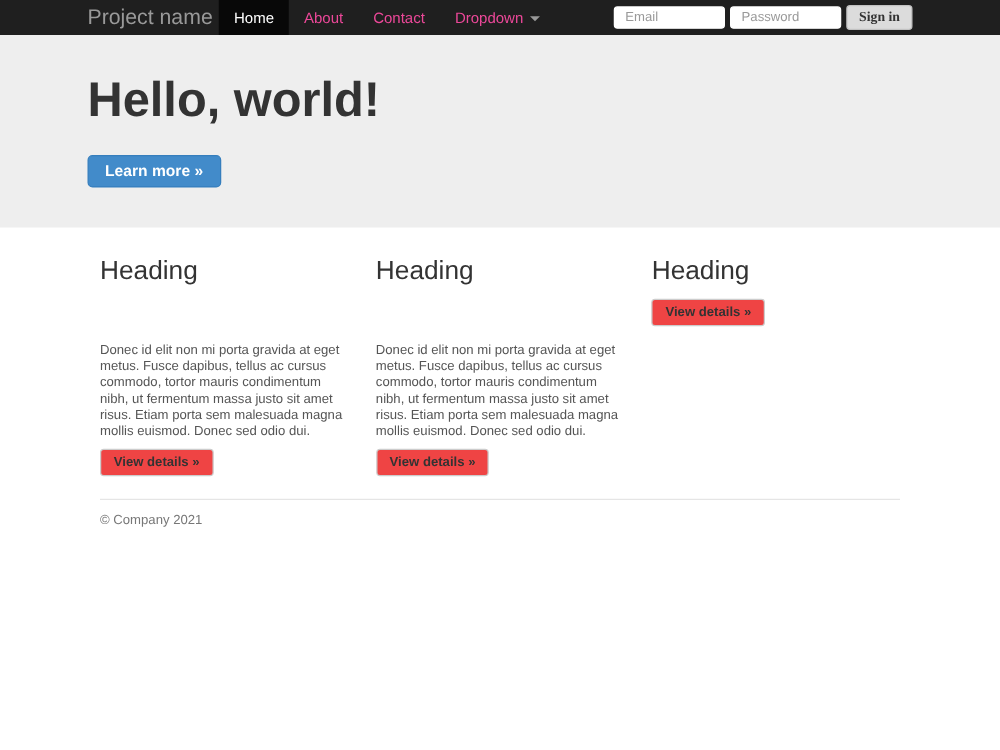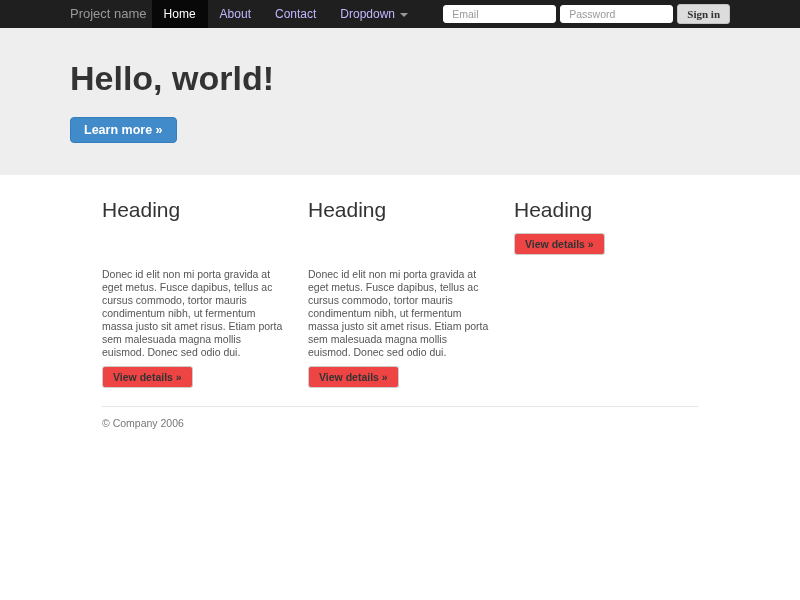--- a/index.html
+++ b/index.html
@@ -14,33 +14,33 @@
   
   .navbar {
     height: 28px;
     background: #1f1f1f;
     display: flex;
     align-items: stretch;
     padding: 0 70px 0 0;
   }
   .brand {
     color: #999;
-    font-size: 13px;
+    font-size: 17px;
     line-height: 28px;
     padding: 0 5px 0 70px;
     text-decoration: none;
     cursor: pointer;
   }
   .nav-menu {
     display: flex;
     list-style: none;
     align-items: center;
   }
   .nav-menu li {
-    color: #c4b5fd;
+    color: #ec4899;
     font-size: 12px;
     line-height: 28px;
     padding: 0 12px;
     cursor: pointer;
     white-space: nowrap;
   }
   .nav-menu li.active {
     background: #080808;
     color: #fff;
   }
@@ -53,21 +53,21 @@
     margin-left: 5px;
     vertical-align: middle;
   }
   .nav-form {
     margin-left: auto;
     display: flex;
     align-items: center;
     gap: 4px;
   }
   .nav-form input {
-    width: 113px;
+    width: 89px;
     height: 18px;
     border: 1px solid #fff;
     border-radius: 3px;
     font-family: "Liberation Sans", sans-serif;
     font-size: 10.5px;
     padding: 0 8px;
     outline: none;
     color: #333;
   }
   .nav-form input::placeholder { color: #999; }
@@ -83,47 +83,48 @@
     padding: 0 9px;
     cursor: pointer;
   }
 
   
   .hero {
     background: #eeeeee;
     padding: 32px 70px 32px;
   }
   .hero h1 {
-    font-size: 34px;
+    font-size: 39px;
     font-weight: bold;
     line-height: 1.1;
     color: #333;
-    margin-bottom: 20px;
+    margin-bottom: 10px;
   }
   .hero p {
     font-size: 13.5px;
     line-height: 18px;
     color: #555;
     margin-bottom: 10px;
   }
   .btn-primary {
     display: inline-block;
     background: #428bca;
     border: 1px solid #357ebd;
     border-radius: 4px;
     color: #fff;
     font-size: 12.5px;
     font-weight: bold;
     padding: 5px 13px;
     text-decoration: none;
     cursor: pointer;
-  }
-
-  
-  .container { padding: 0 102px; }
+    margin-top: 11px;
+  }
+
+  
+  .container { padding: 0 80px; }
   .row {
     display: flex;
     gap: 22px;
     margin-top: 22px;
   }
   .col { flex: 1; }
   .col h2 {
     font-size: 21px;
     font-weight: 500;
     color: #333;
@@ -207,15 +208,15 @@
       <a class="btn-default">View details »</a>
     </div>
     <div class="col">
       <h2>Heading</h2>
       <a class="btn-default">View details »</a>
     </div>
   </div>
 
   <footer class="footer">
     <div class="divider"></div>
-    <p>© Company 2006</p>
+    <p>© Company 2021</p>
   </footer>
 </main>
 
 </body></html>

